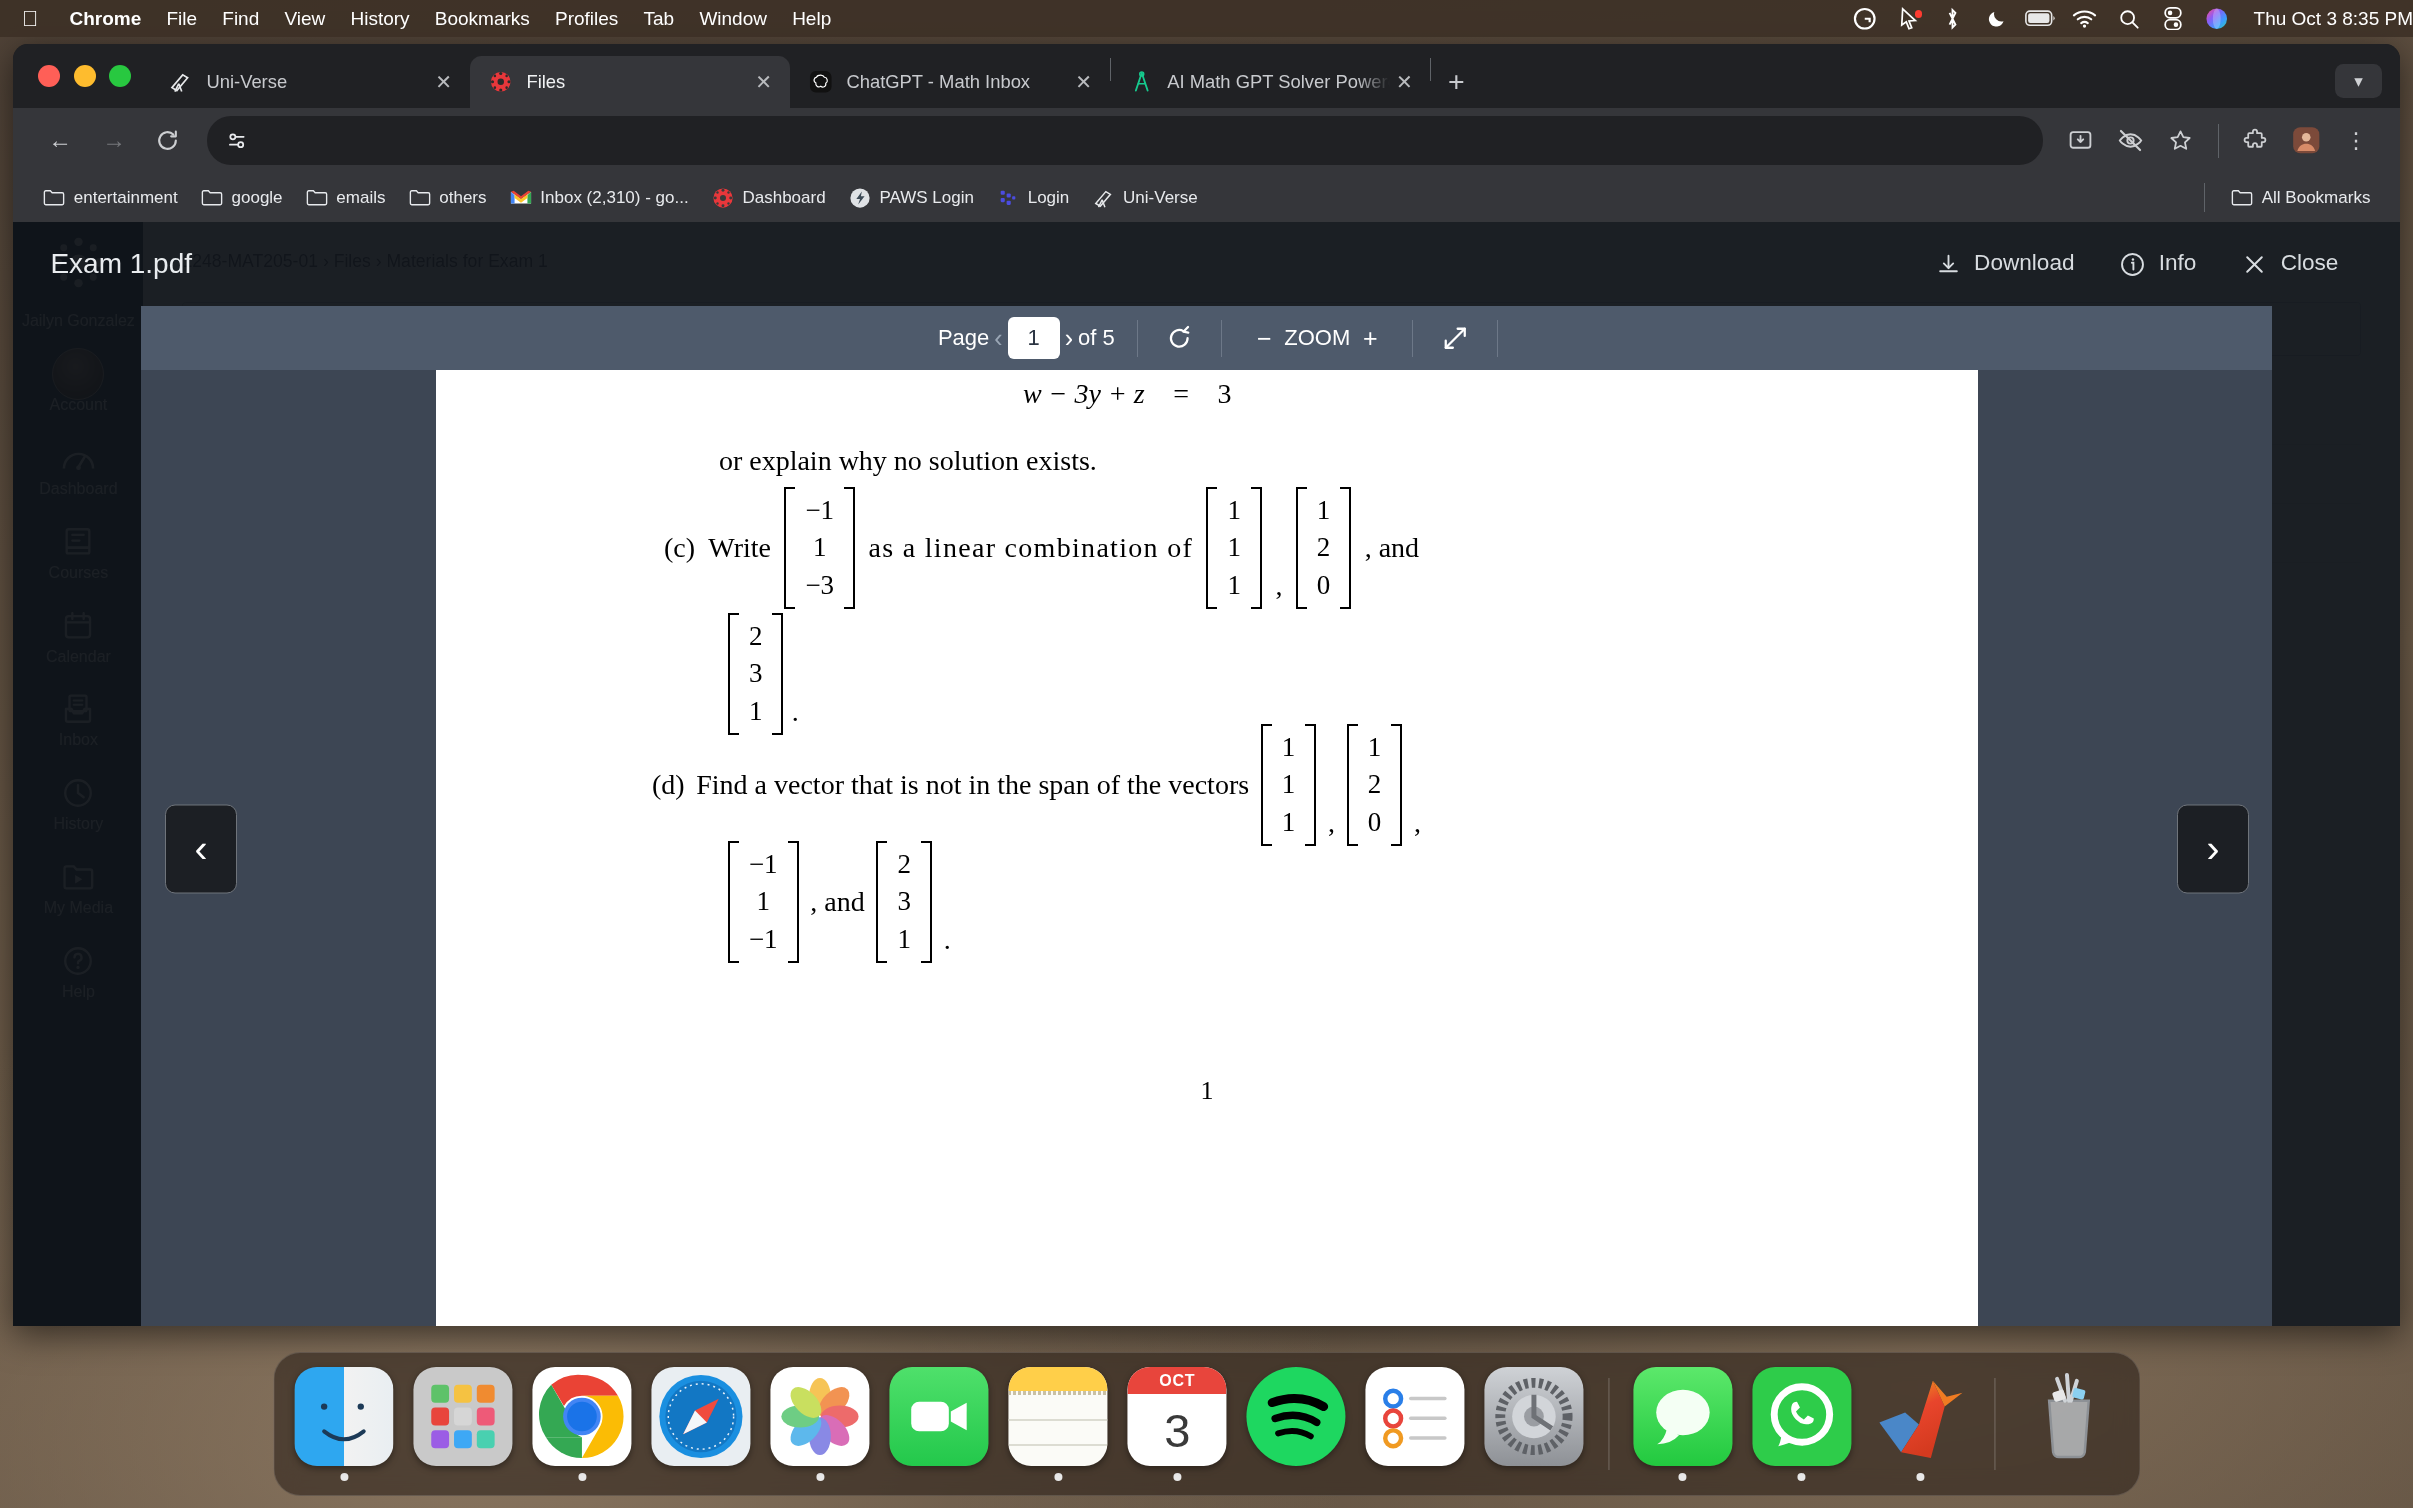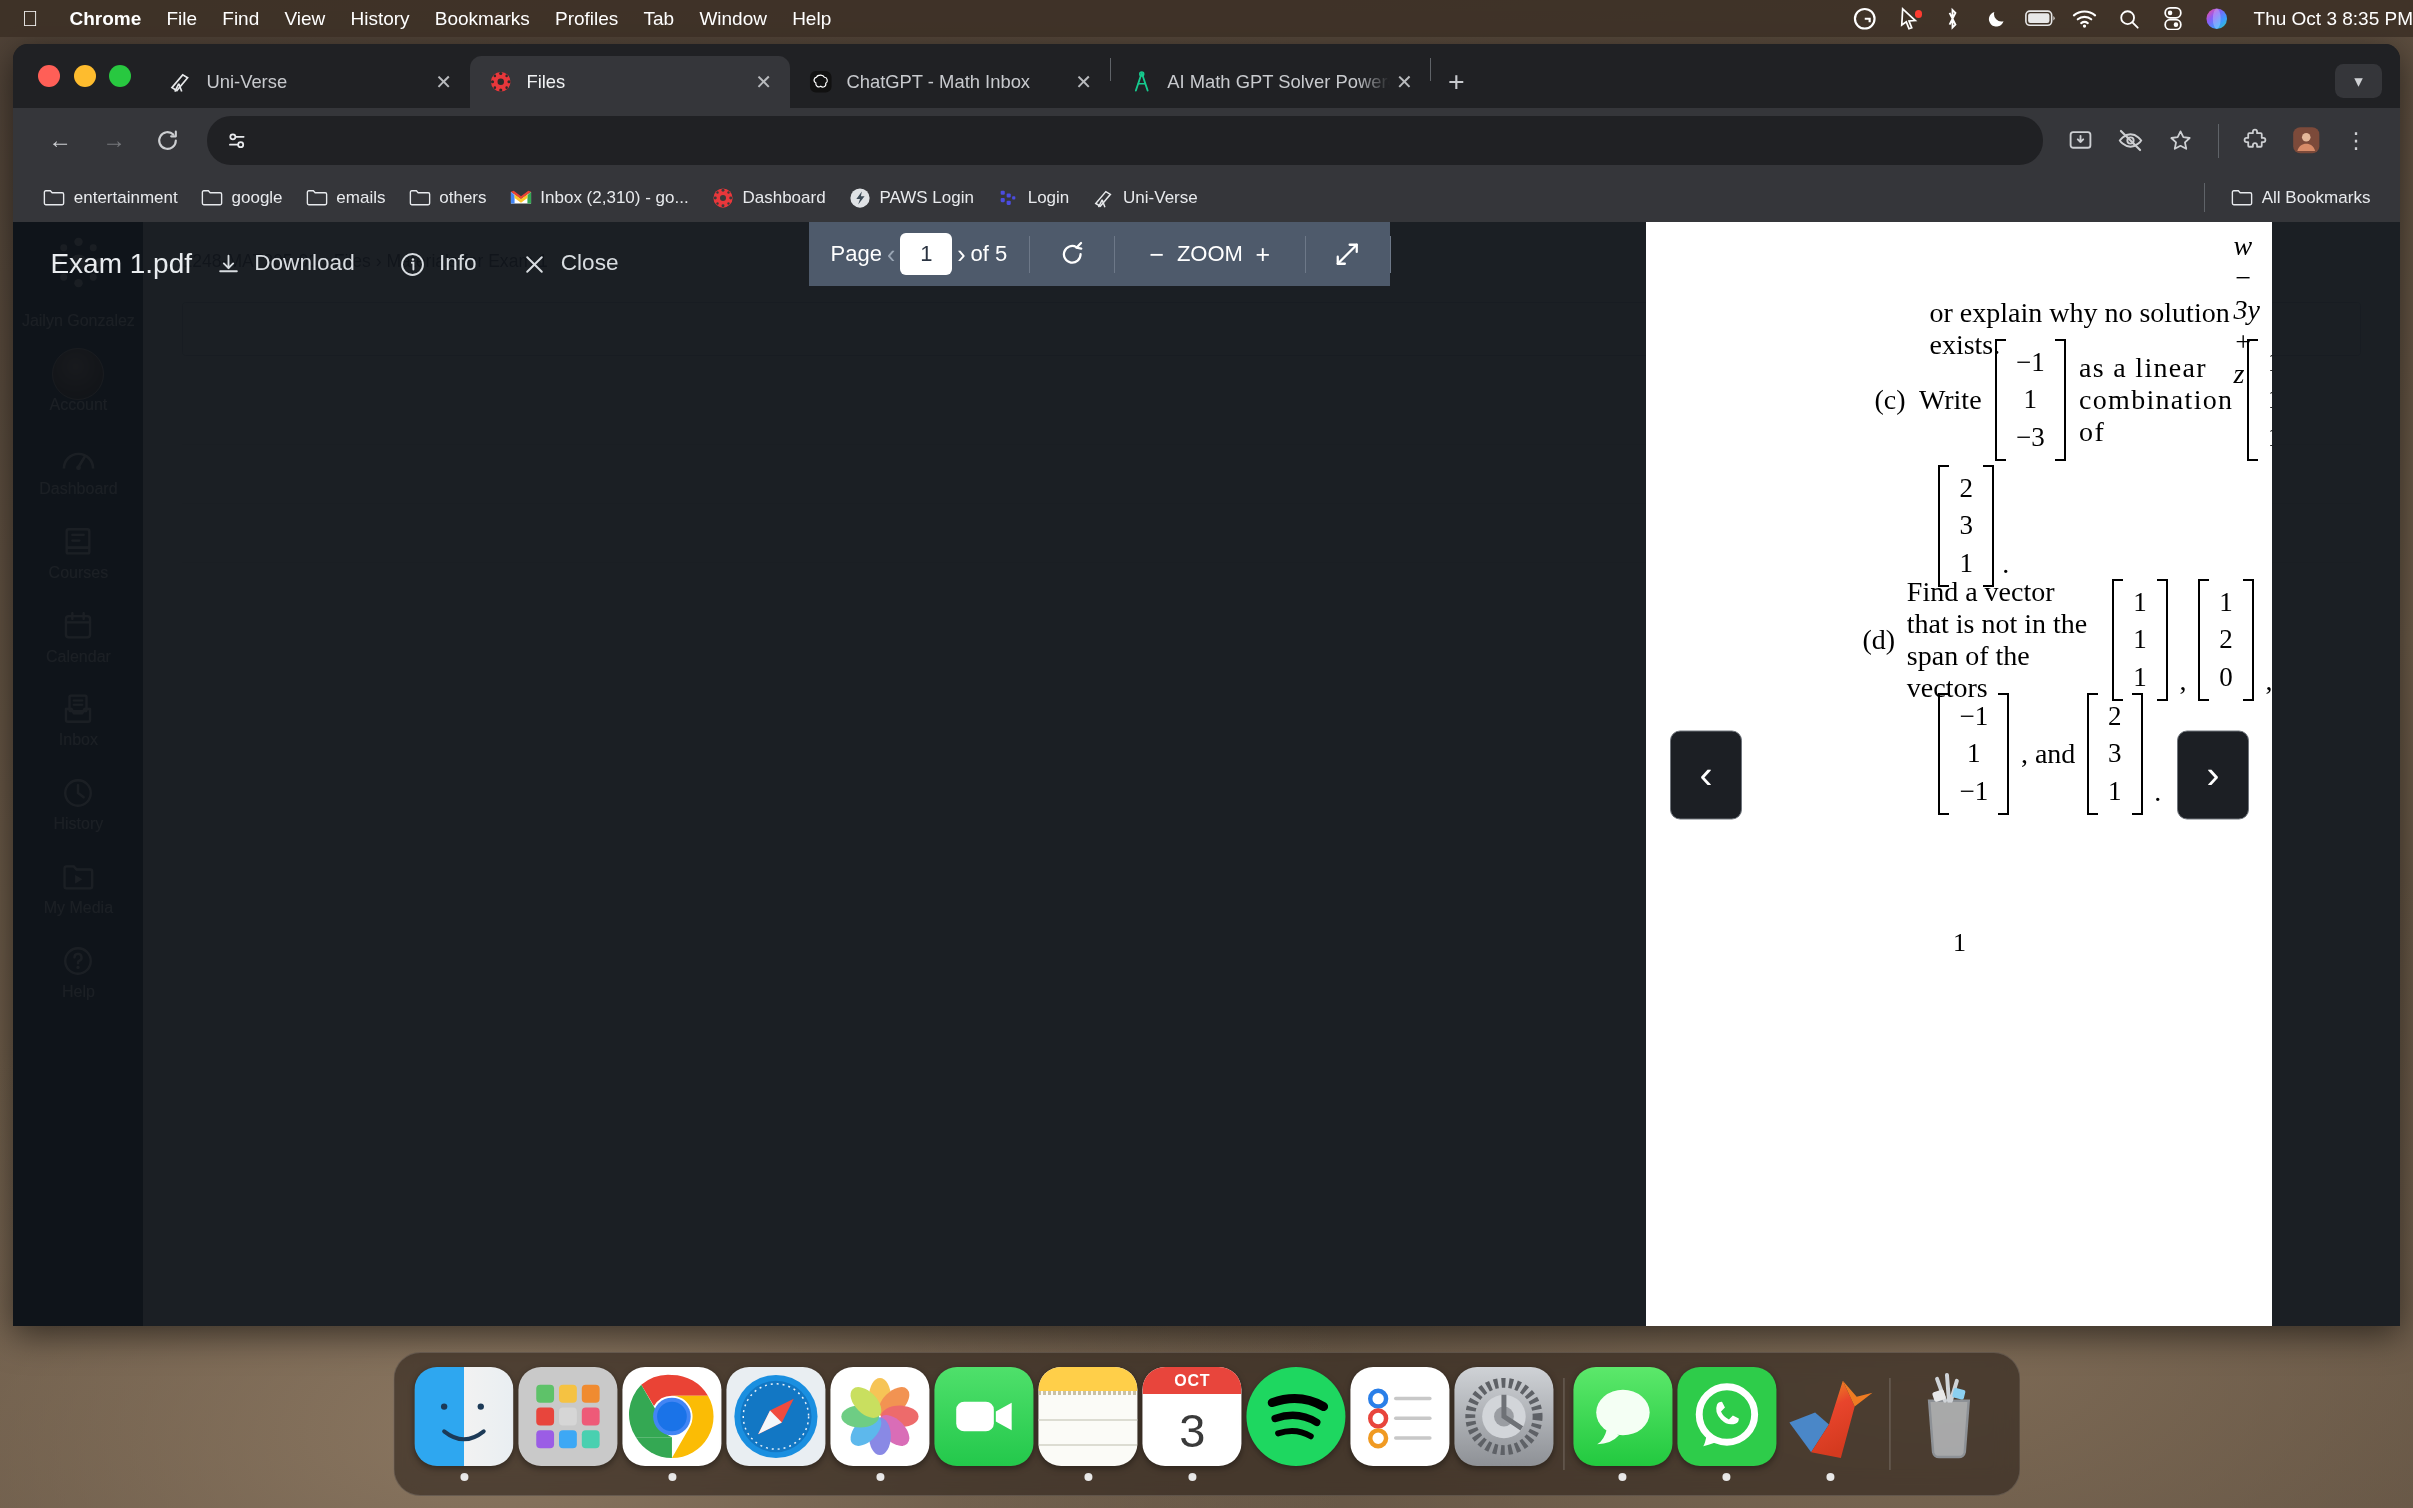--- a/index.html
+++ b/index.html
@@ -122,21 +122,21 @@
   
   #canvascontent{ position:absolute; left:130px; top:0; right:0; bottom:0; background:#fff; }
   #canvascontent .chead{ padding:28.5px 39px 0; color:#2d3b45; }
   #canvascontent .crumbs{ font-size:17.6px; color:#556; }
   #canvascontent .cbar{ margin:30px 39px; height:54px; border:0.8px solid #c7cdd1; border-radius:3.4px; }
   #canvascontent .crow{ margin:0 39px; height:59px; border-bottom:0.8px solid #e3e6e8; }
 
   
   #overlay{
     position:absolute; inset:0; background:rgba(13,17,22,0.94); z-index:5;
-    display:flex; flex-direction:row;
+    display:flex; flex-direction:column;
   }
   #ovheader{
     height:84px; display:flex; align-items:center; padding:0 40px 0 37px;
     color:#e9ecef;
   }
   #ovheader .fname{ font-size:28px; }
   #ovheader .ovspacer{ flex:1; }
   #ovheader .ovbtn{ display:flex; align-items:flex-start; gap:11.7px; font-size:22.6px;
                     color:#d8dce0; padding:8.4px 22px; border-radius:5px; }
   #ovheader .ovbtn .oi{ display:flex;align-items:center;justify-content:center;
@@ -185,21 +185,21 @@
              padding:5px 10px; line-height:1.38; font-size:27px; }
   .it{ font-style:italic; }
 
   
   #dock{
     position:absolute; left:50%; transform:translateX(-50%);
     bottom:11.7px; height:144px;
     background:rgba(46,36,28,0.62);
     border:0.8px solid rgba(255,255,255,0.14);
     border-radius:27px;
-    display:flex; align-items:center; padding:0 18.4px; gap:0;
+    display:flex; align-items:center; padding:0 18.4px; gap:15px;
     z-index:60;
     backdrop-filter:blur(11.7px);
   }
   .dockitem{ width:104px; position:relative; display:flex; flex-direction:column;
              align-items:center; }
   .dockicon{ width:99px;height:99px;border-radius:22.6px; overflow:hidden; position:relative;
              box-shadow:0 2.5px 6.7px rgba(0,0,0,.35); }
   .dockdot{ width:8.4px;height:8.4px;border-radius:50%;background:#e8e8e8;margin-top:6.7px; }
   .dockdot.off{ background:transparent; }
   .docksep{ width:0.8px;height:92px;background:rgba(255,255,255,0.25); margin:0 6.7px; }

